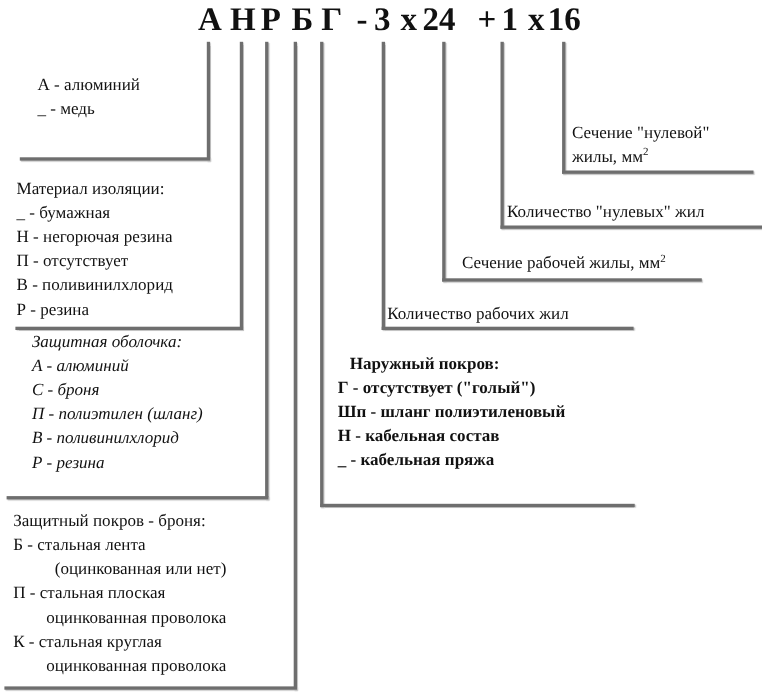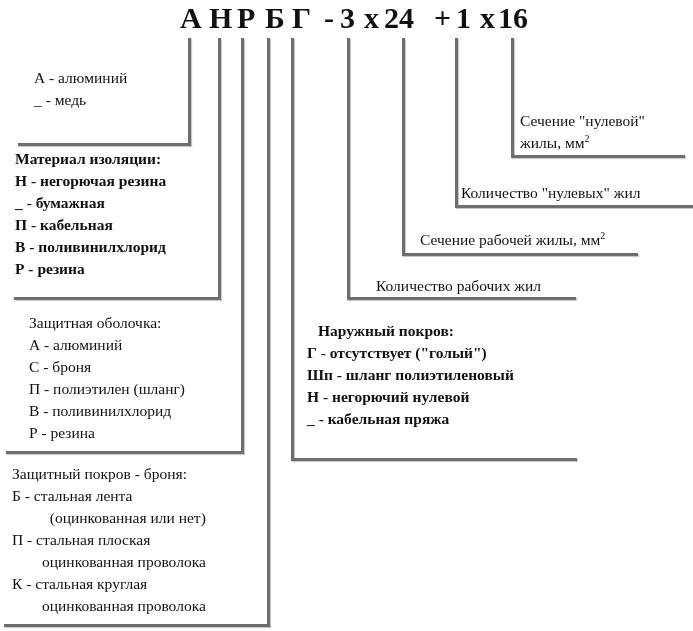--- a/index.html
+++ b/index.html
@@ -59,30 +59,30 @@
 <div class="line h" style="left:455px; top:205px; width:238px;"></div>
 
 <div class="line v" style="left:511px; top:38px; height:120px;"></div>
 <div class="line h" style="left:511px; top:155px; width:174px;"></div>
 
 <div class="txt" style="left:34px; top:67px;">
   <div>А - алюминий</div>
   <div>_ - медь</div>
 </div>
 
-<div class="txt" style="left:15px; top:148px;font-weight:bold;">
+<div class="txt" style="left:15px; top:161px;">
   <div>Материал изоляции:</div>
+  <div>_ - бумажная</div>
   <div>Н - негорючая резина</div>
-  <div>_ - бумажная</div>
-  <div>П - кабельная</div>
+  <div>П - отсутствует</div>
   <div>В - поливинилхлорид</div>
   <div>Р - резина</div>
 </div>
 
-<div class="txt" style="left:29px; top:312px;">
+<div class="txt" style="left:29px; top:300px;font-style:italic;">
   <div>Защитная оболочка:</div>
   <div>А - алюминий</div>
   <div>С - броня</div>
   <div>П - полиэтилен (шланг)</div>
   <div>В - поливинилхлорид</div>
   <div>Р - резина</div>
 </div>
 
 <div class="txt" style="left:12px; top:463px;">
   <div>Защитный покров - броня:</div>
@@ -91,25 +91,25 @@
   <div>П - стальная плоская</div>
   <div style="padding-left:30px;">оцинкованная проволока</div>
   <div>К - стальная круглая</div>
   <div style="padding-left:30px;">оцинкованная проволока</div>
 </div>
 
 <div class="txt" style="left:307px; top:320px;font-weight:bold;">
   <div style="padding-left:11px;">Наружный покров:</div>
   <div>Г - отсутствует ("голый")</div>
   <div>Шп - шланг полиэтиленовый</div>
-  <div>Н - негорючий нулевой</div>
+  <div>Н - кабельная состав</div>
   <div>_ - кабельная пряжа</div>
 </div>
 
-<div class="txt" style="left:352px; top:275px;margin-left:24px;">
+<div class="txt" style="left:352px; top:275px;">
   <span>Количество рабочих жил</span>
 </div>
 
 <div class="txt" style="left:420px; top:229px;">
   <span>Сечение рабочей жилы, мм</span><sup>2</sup>
 </div>
 
 <div class="txt" style="left:461px; top:182px;">
   <span>Количество "нулевых" жил</span>
 </div>

